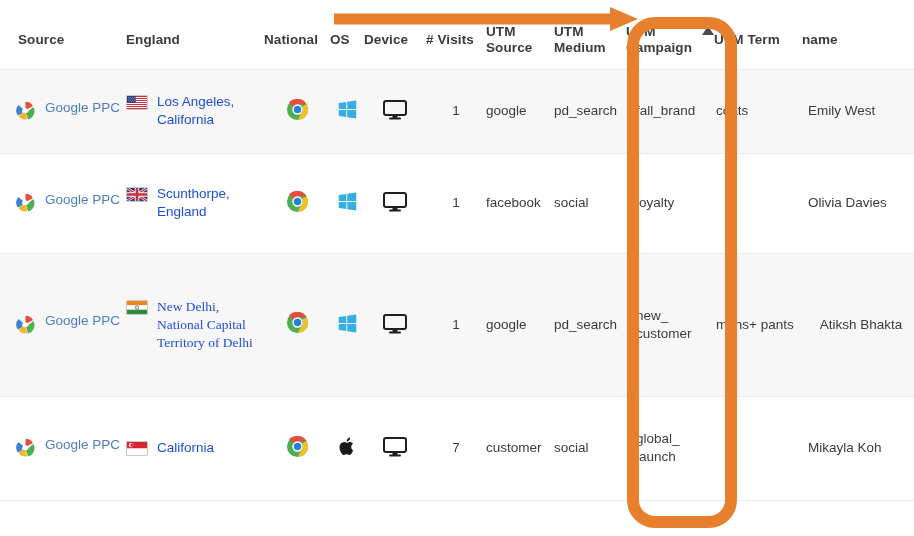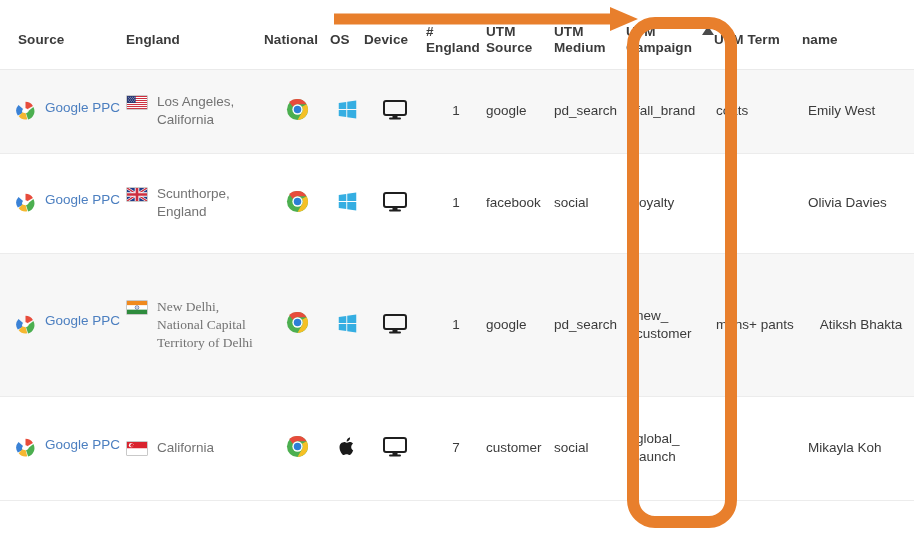--- a/index.html
+++ b/index.html
@@ -107,21 +107,21 @@
   .cell-flex {
     display: flex;
     align-items: flex-start;
     gap: 9px;
   }
   .src-link {
     color: #4c7fc0;
     text-decoration: none;
     line-height: 18px;
   }
-  .loc-text { line-height: 18px; color: #737373; }
+  .loc-text { line-height: 18px; color: #1d4ed8; }
   .num-cell { text-align: center; font-size: 13px; color: #3b3b3b; }
   .center-cell { text-align: center; }
   .utm-cell { font-size: 13.5px; color: #3b3b3b; line-height: 18px; }
   .utm-right { text-align: left; padding-right: 2px; }
 
   
   .flag {
     width: 22px;
     height: 15px;
     flex: 0 0 22px;
@@ -185,21 +185,21 @@
         <th>
           <span class="hwrap">National</span>
         </th>
         <th>
           <span class="hwrap">OS</span>
         </th>
         <th>
           <span class="hwrap">Device</span>
         </th>
         <th>
-          <span class="hwrap"># England</span>
+          <span class="hwrap"># Visits</span>
         </th>
         <th>
           <span class="hwrap">UTM</span>
           <span class="hwrap">Source</span>
         </th>
         <th>
           <span class="hwrap">UTM</span>
           <span class="hwrap">Medium</span>
         </th>
         <th>

